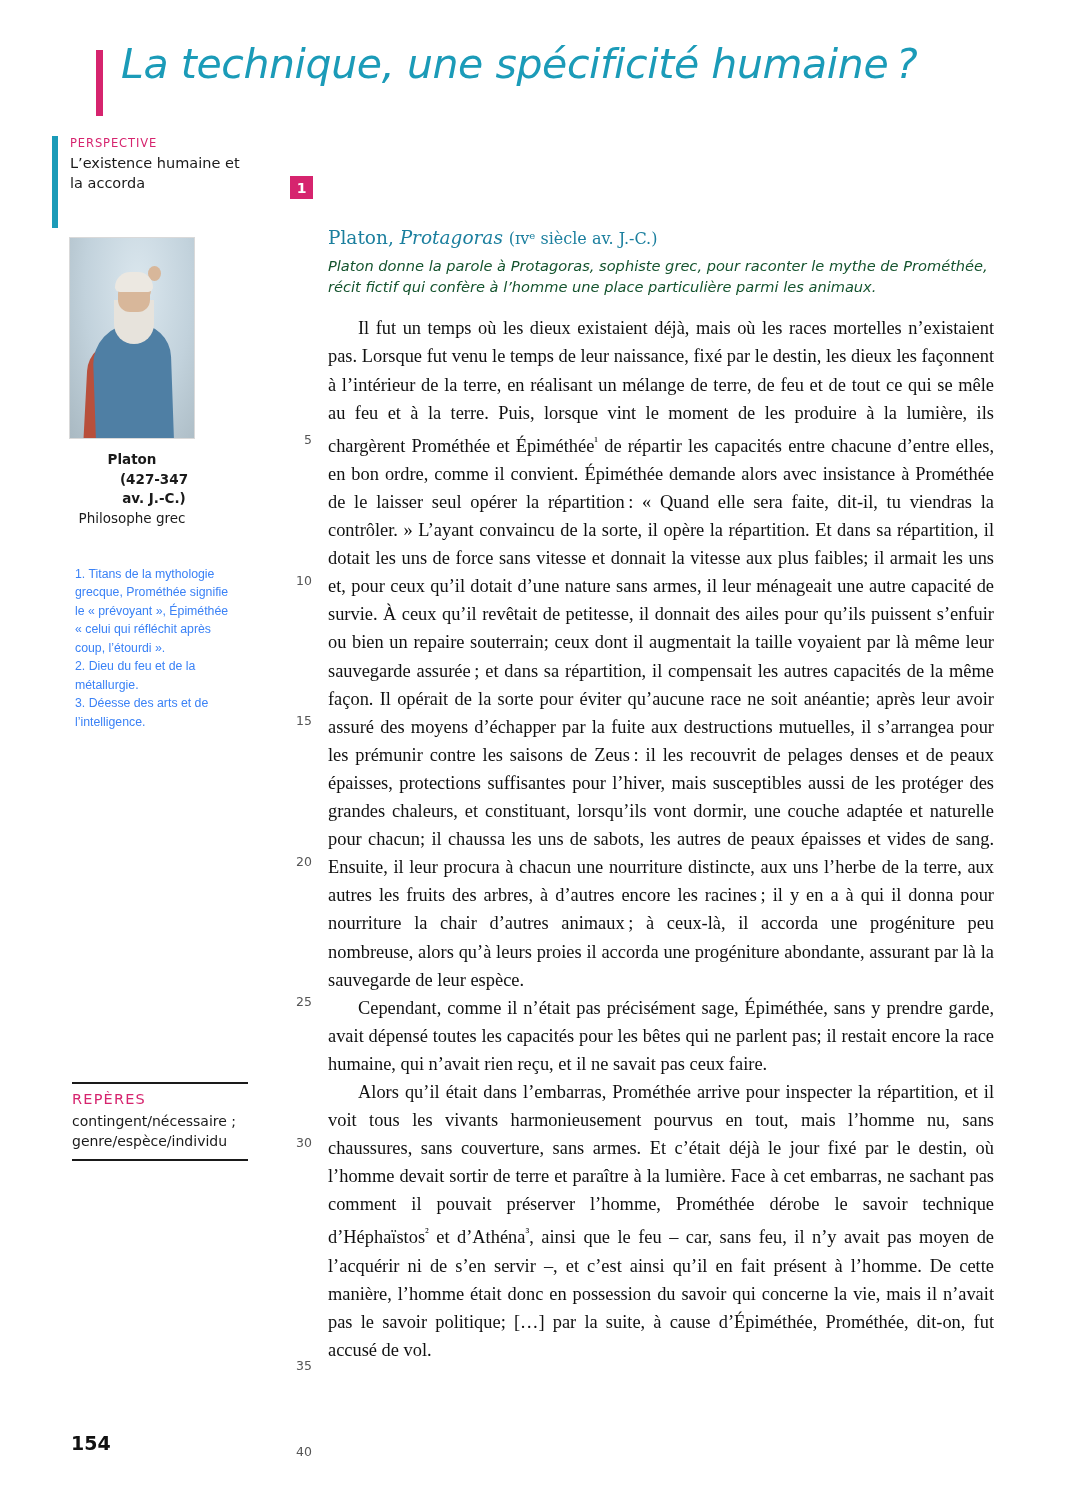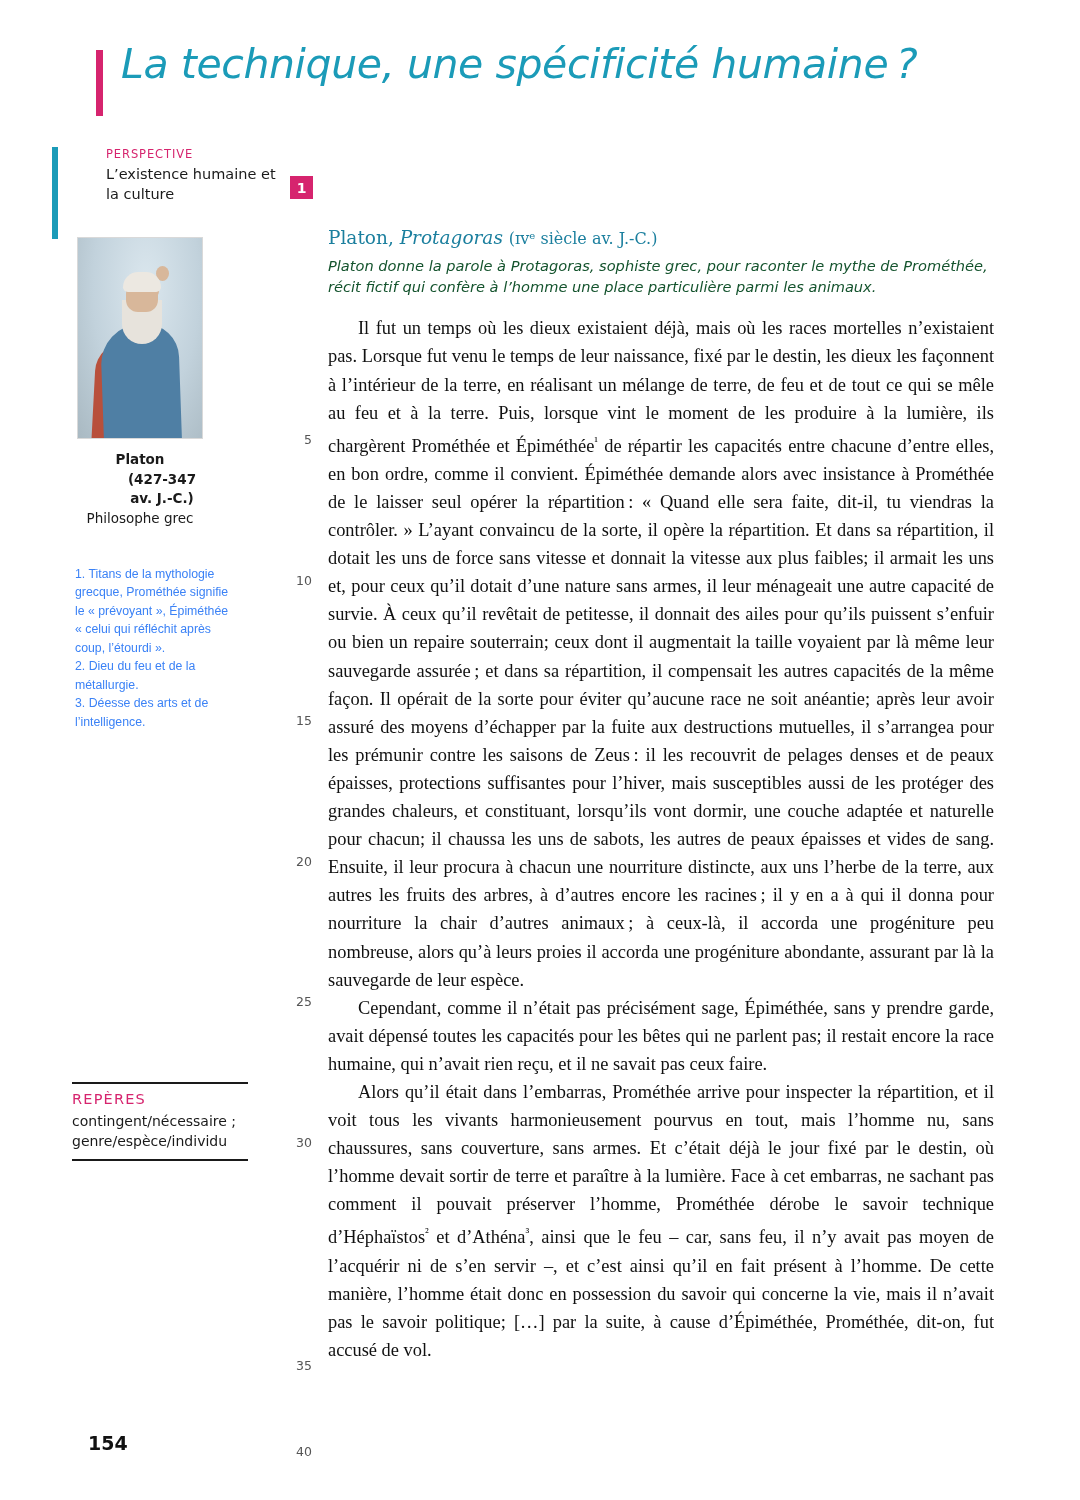--- a/index.html
+++ b/index.html
@@ -39,23 +39,22 @@
     color: #1b9bb8;
     letter-spacing: -0.4px;
     white-space: nowrap;
     line-height: 1;
   }
 
   
   .left-rail {
     position: absolute;
     left: 52px;
-    top: 147px;
+    top: 136px;
     width: 190px;
-    padding-left: 36px;
   }
   .teal-strip {
     position: absolute;
     left: 0px;
     top: 0px;
     width: 6px;
     height: 92px;
     background: #1b9bb8;
   }
   .perspective-label {
@@ -69,21 +68,21 @@
   .perspective-text {
     font-family: "DejaVu Sans", sans-serif;
     font-size: 14.5px;
     line-height: 1.35;
     color: #1a1a1a;
   }
 
   
   .portrait-wrap {
     position: absolute;
-    left: 78px;
+    left: 70px;
     top: 238px;
     width: 124px;
   }
   .portrait {
     width: 124px;
     height: 200px;
     background: linear-gradient(170deg, #cfe0e8 0%, #b9ccd8 42%, #9fb2bb 100%);
     position: relative;
     overflow: hidden;
     box-shadow: 0 0 0 1px #d9d9d9;
@@ -276,41 +275,41 @@
   }
   .lnums span {
     display: block;
     position: absolute;
     right: 0;
   }
   sup { font-size: 68%; vertical-align: super; }
 
   .folio {
     position: absolute;
-    left: 88px;
+    left: 71px;
     top: 1432px;
     font-family: "DejaVu Sans", sans-serif;
     font-size: 19px;
     font-weight: bold;
     color: #111;
   }
 </style>
 </head>
 <body>
 
 <div class="title-row">
   <div class="title-bar"></div>
   <div class="page-title">La technique, une spécificité humaine ?</div>
 </div>
 
 <div class="left-rail">
   <div class="teal-strip"></div>
   <div style="margin-left:18px;">
     <div class="perspective-label">PERSPECTIVE</div>
-    <div class="perspective-text">L’existence humaine et la culture</div>
+    <div class="perspective-text">L’existence humaine et la accorda</div>
   </div>
 </div>
 
 <div class="portrait-wrap">
   <div class="portrait">
     <div class="sky"></div>
     <div class="robe2"></div>
     <div class="robe"></div>
     <div class="arm"></div>
     <div class="hand"></div>

